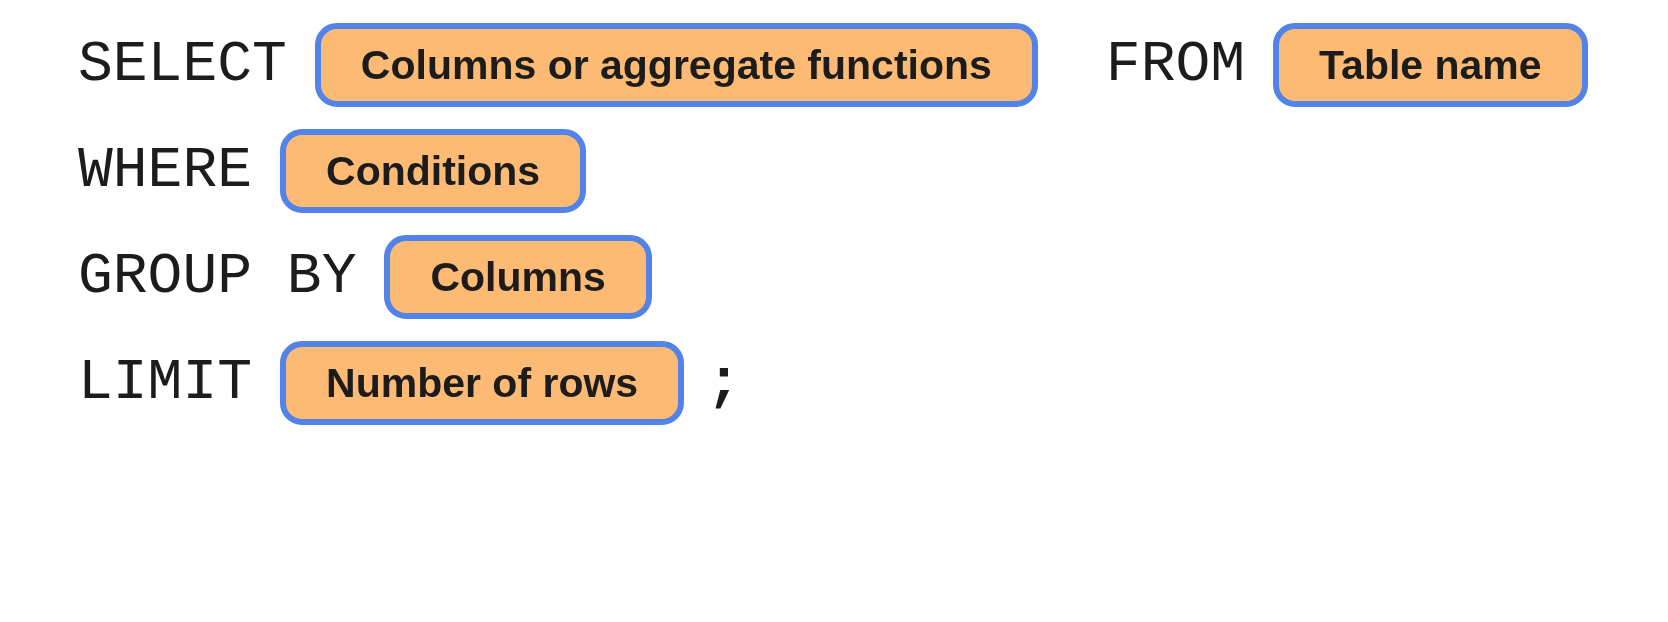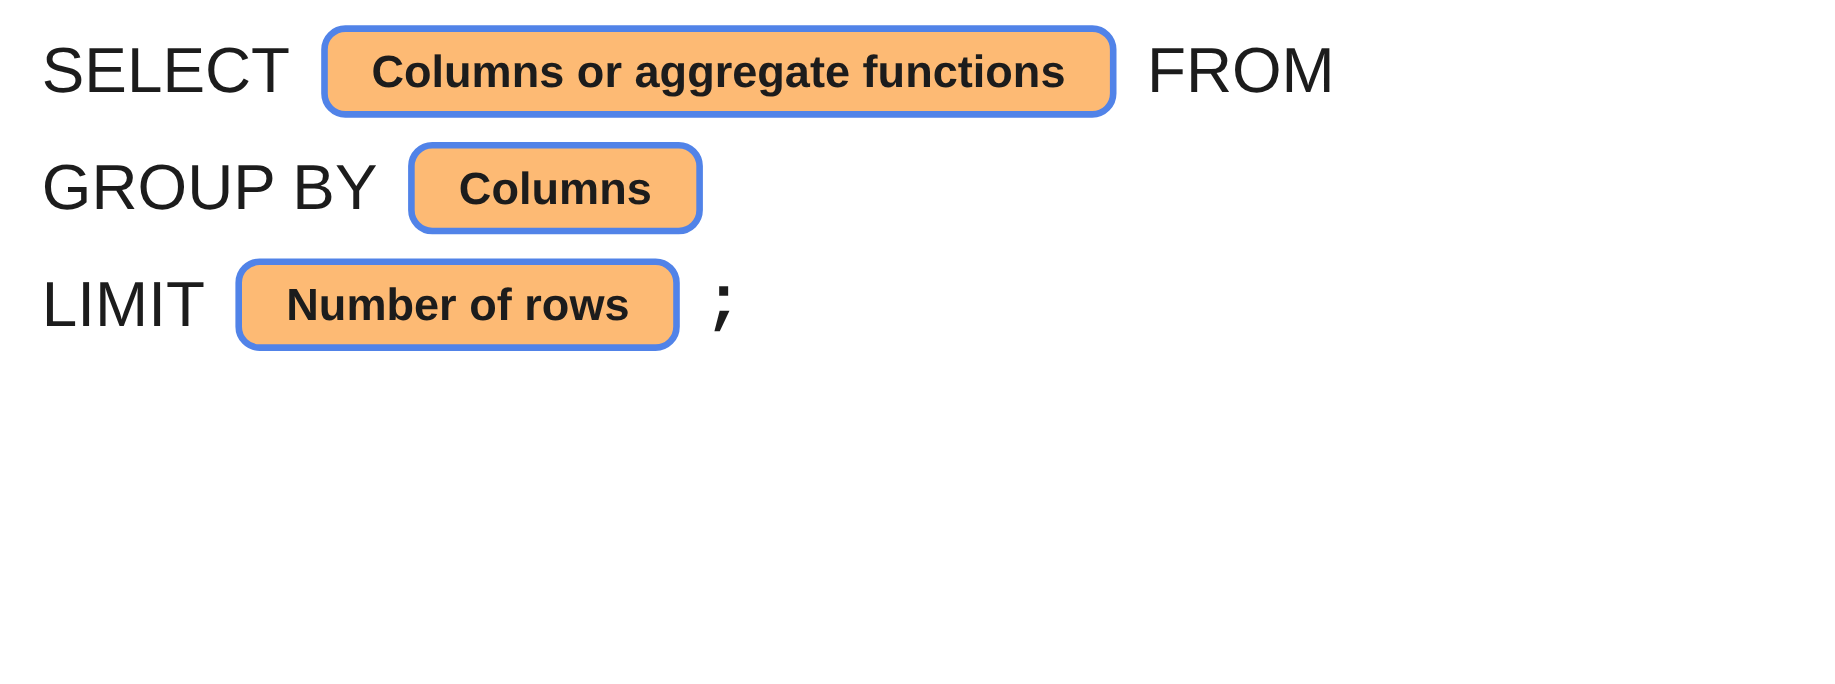--- a/index.html
+++ b/index.html
@@ -18,26 +18,27 @@
     padding-left: 38px;
     box-sizing: border-box;
   }
   .row {
     display: flex;
     align-items: center;
     height: 106px;
     gap: 28px;
   }
   .keyword {
-    font-family: Liberation Sans, sans-serif;
+    font-family: Liberation Mono, monospace;
     font-size: 58px;
     font-weight: 400;
     color: var(--text-color, #1a1a1a);
     white-space: pre;
     line-height: 1;
+    margin-left: 40px;
   }
   .pill {
     display: inline-flex;
     align-items: center;
     justify-content: center;
     height: 84px;
     box-sizing: border-box;
     padding: 0 40px;
     border: 6px solid var(--accent-color, #5183e8);
     border-radius: 22px;
@@ -59,20 +60,25 @@
   }
 </style>
 </head>
 <body>
 
 <div id="sql-diagram">
     <div class="row">
       <span class="keyword">SELECT</span>
       <span class="pill">Columns or aggregate functions</span>
       <span class="keyword">FROM</span>
+      <span class="pill">Table name</span>
+    </div>
+    <div class="row">
+      <span class="keyword">WHERE</span>
+      <span class="pill">Conditions</span>
     </div>
     <div class="row">
       <span class="keyword">GROUP BY</span>
       <span class="pill">Columns</span>
     </div>
     <div class="row">
       <span class="keyword">LIMIT</span>
       <span class="pill">Number of rows</span>
       <span class="punct">;</span>
     </div>

